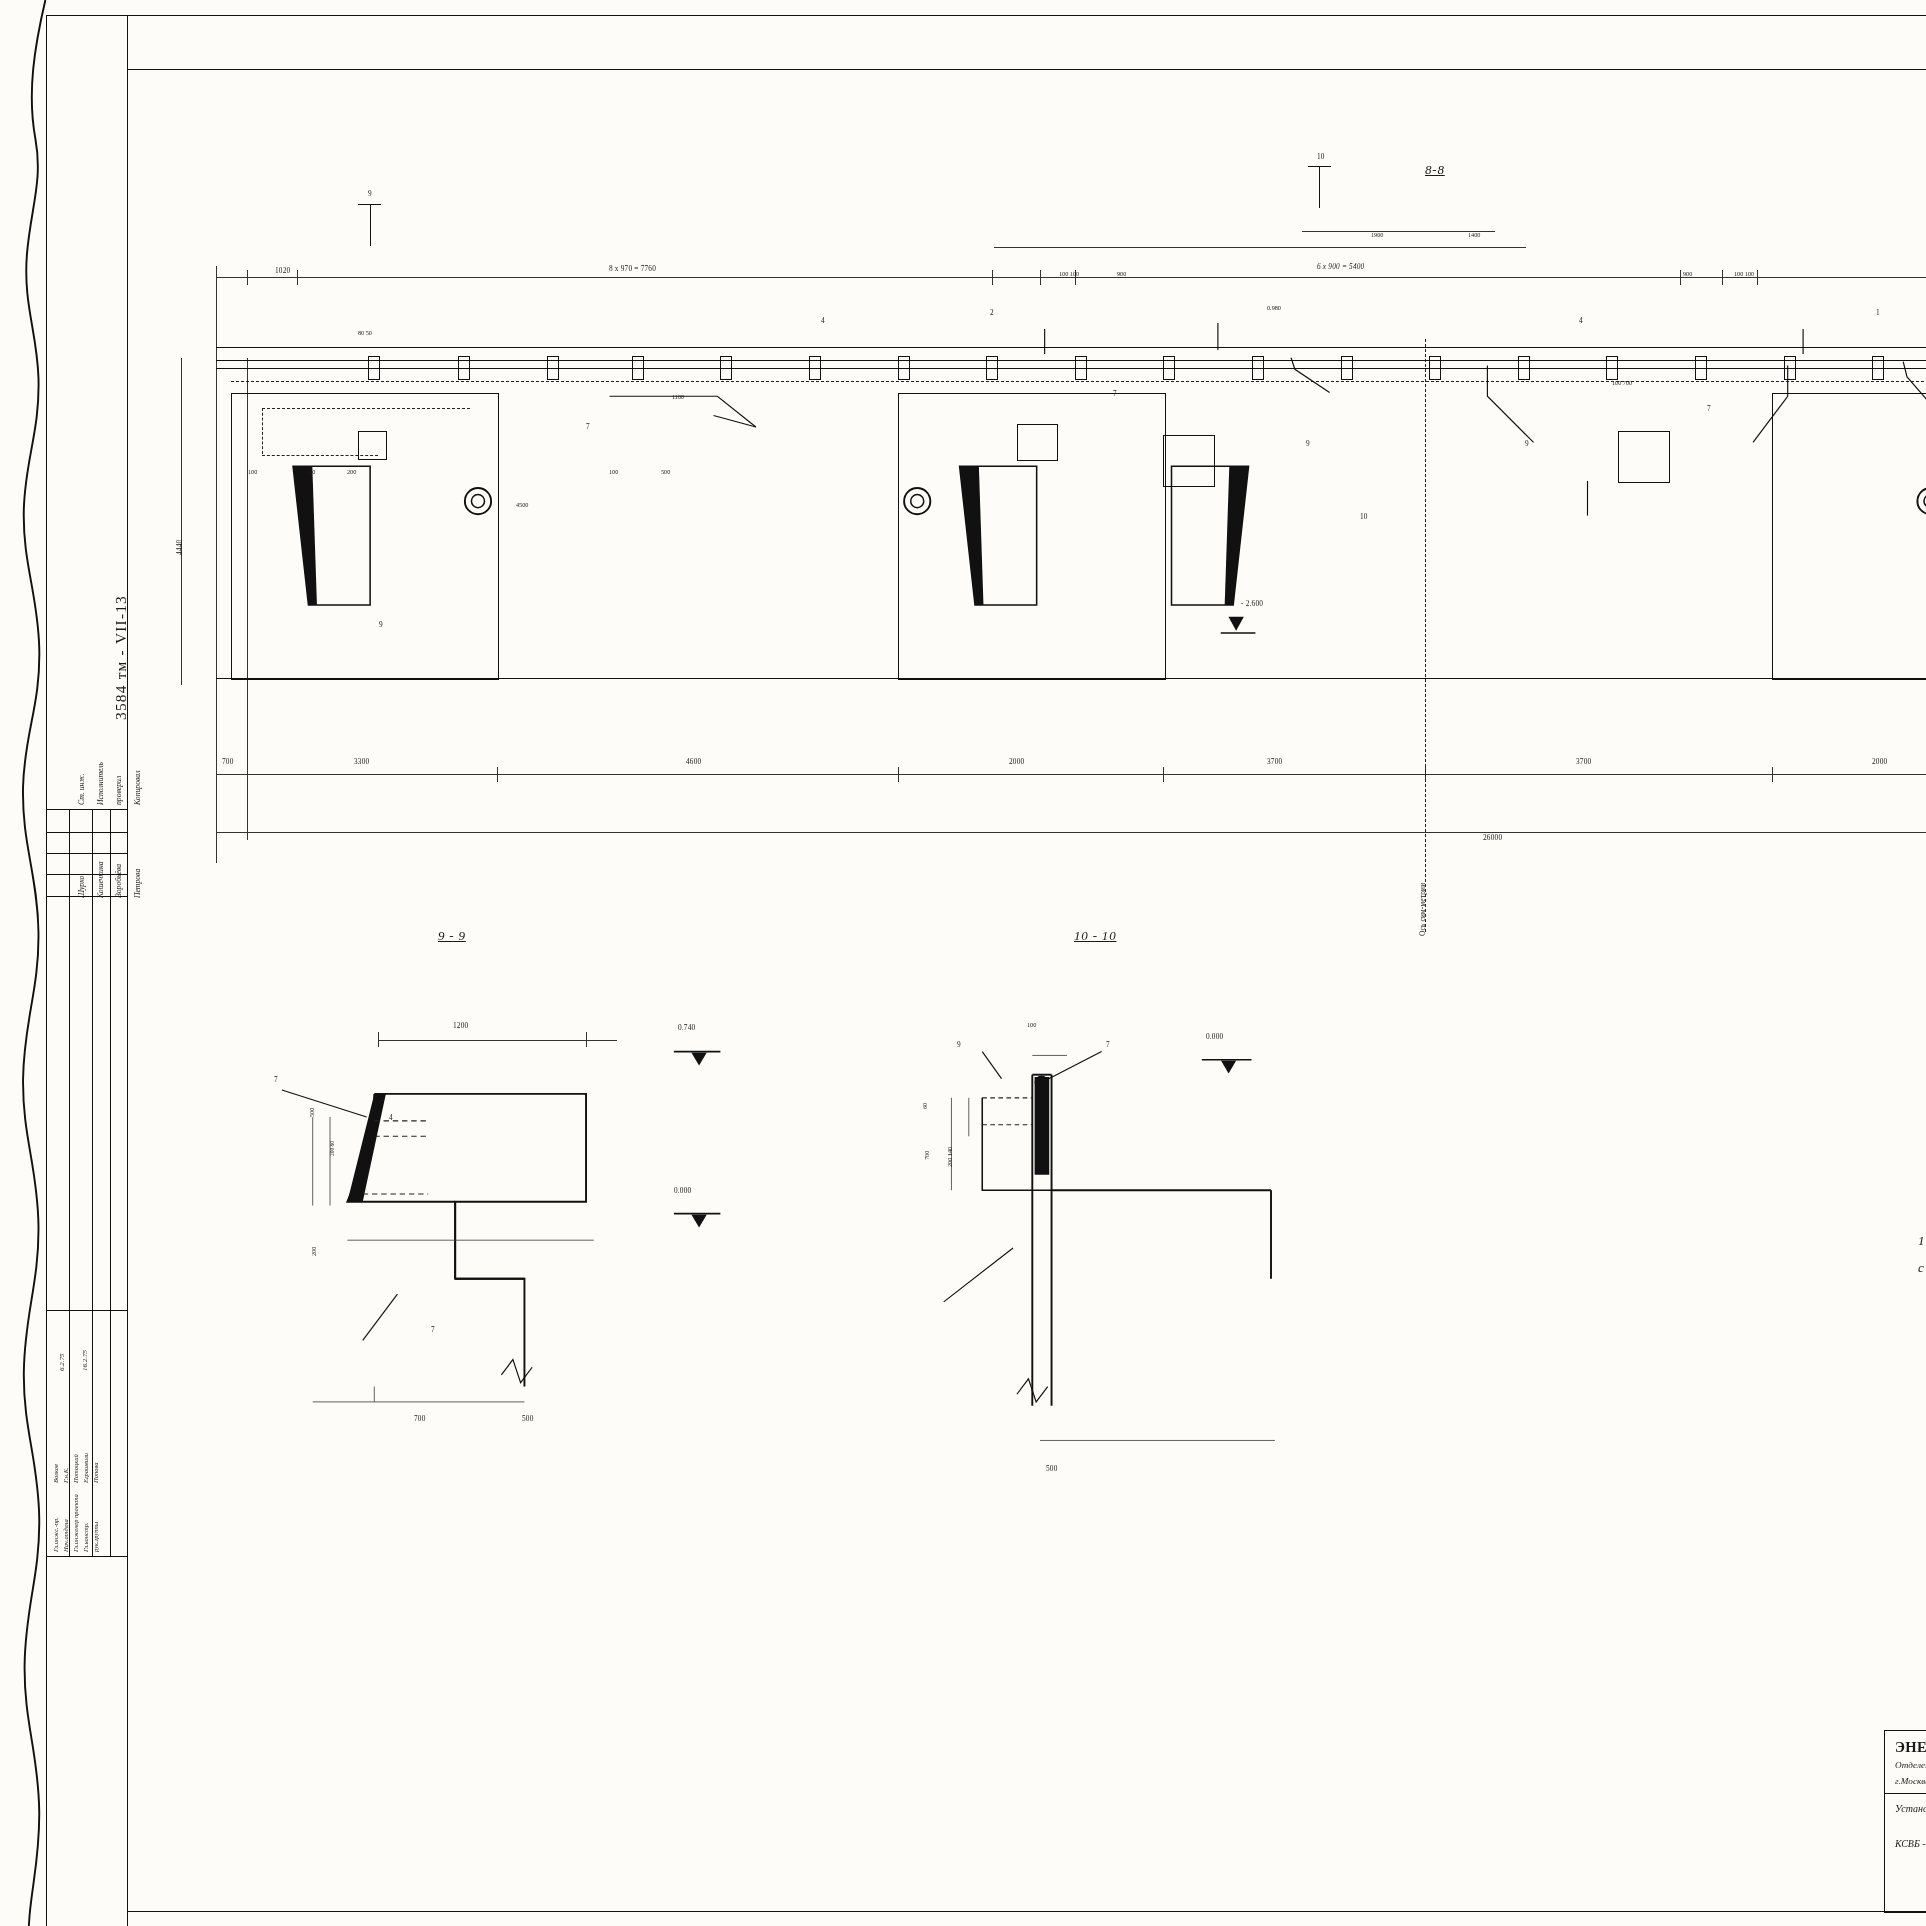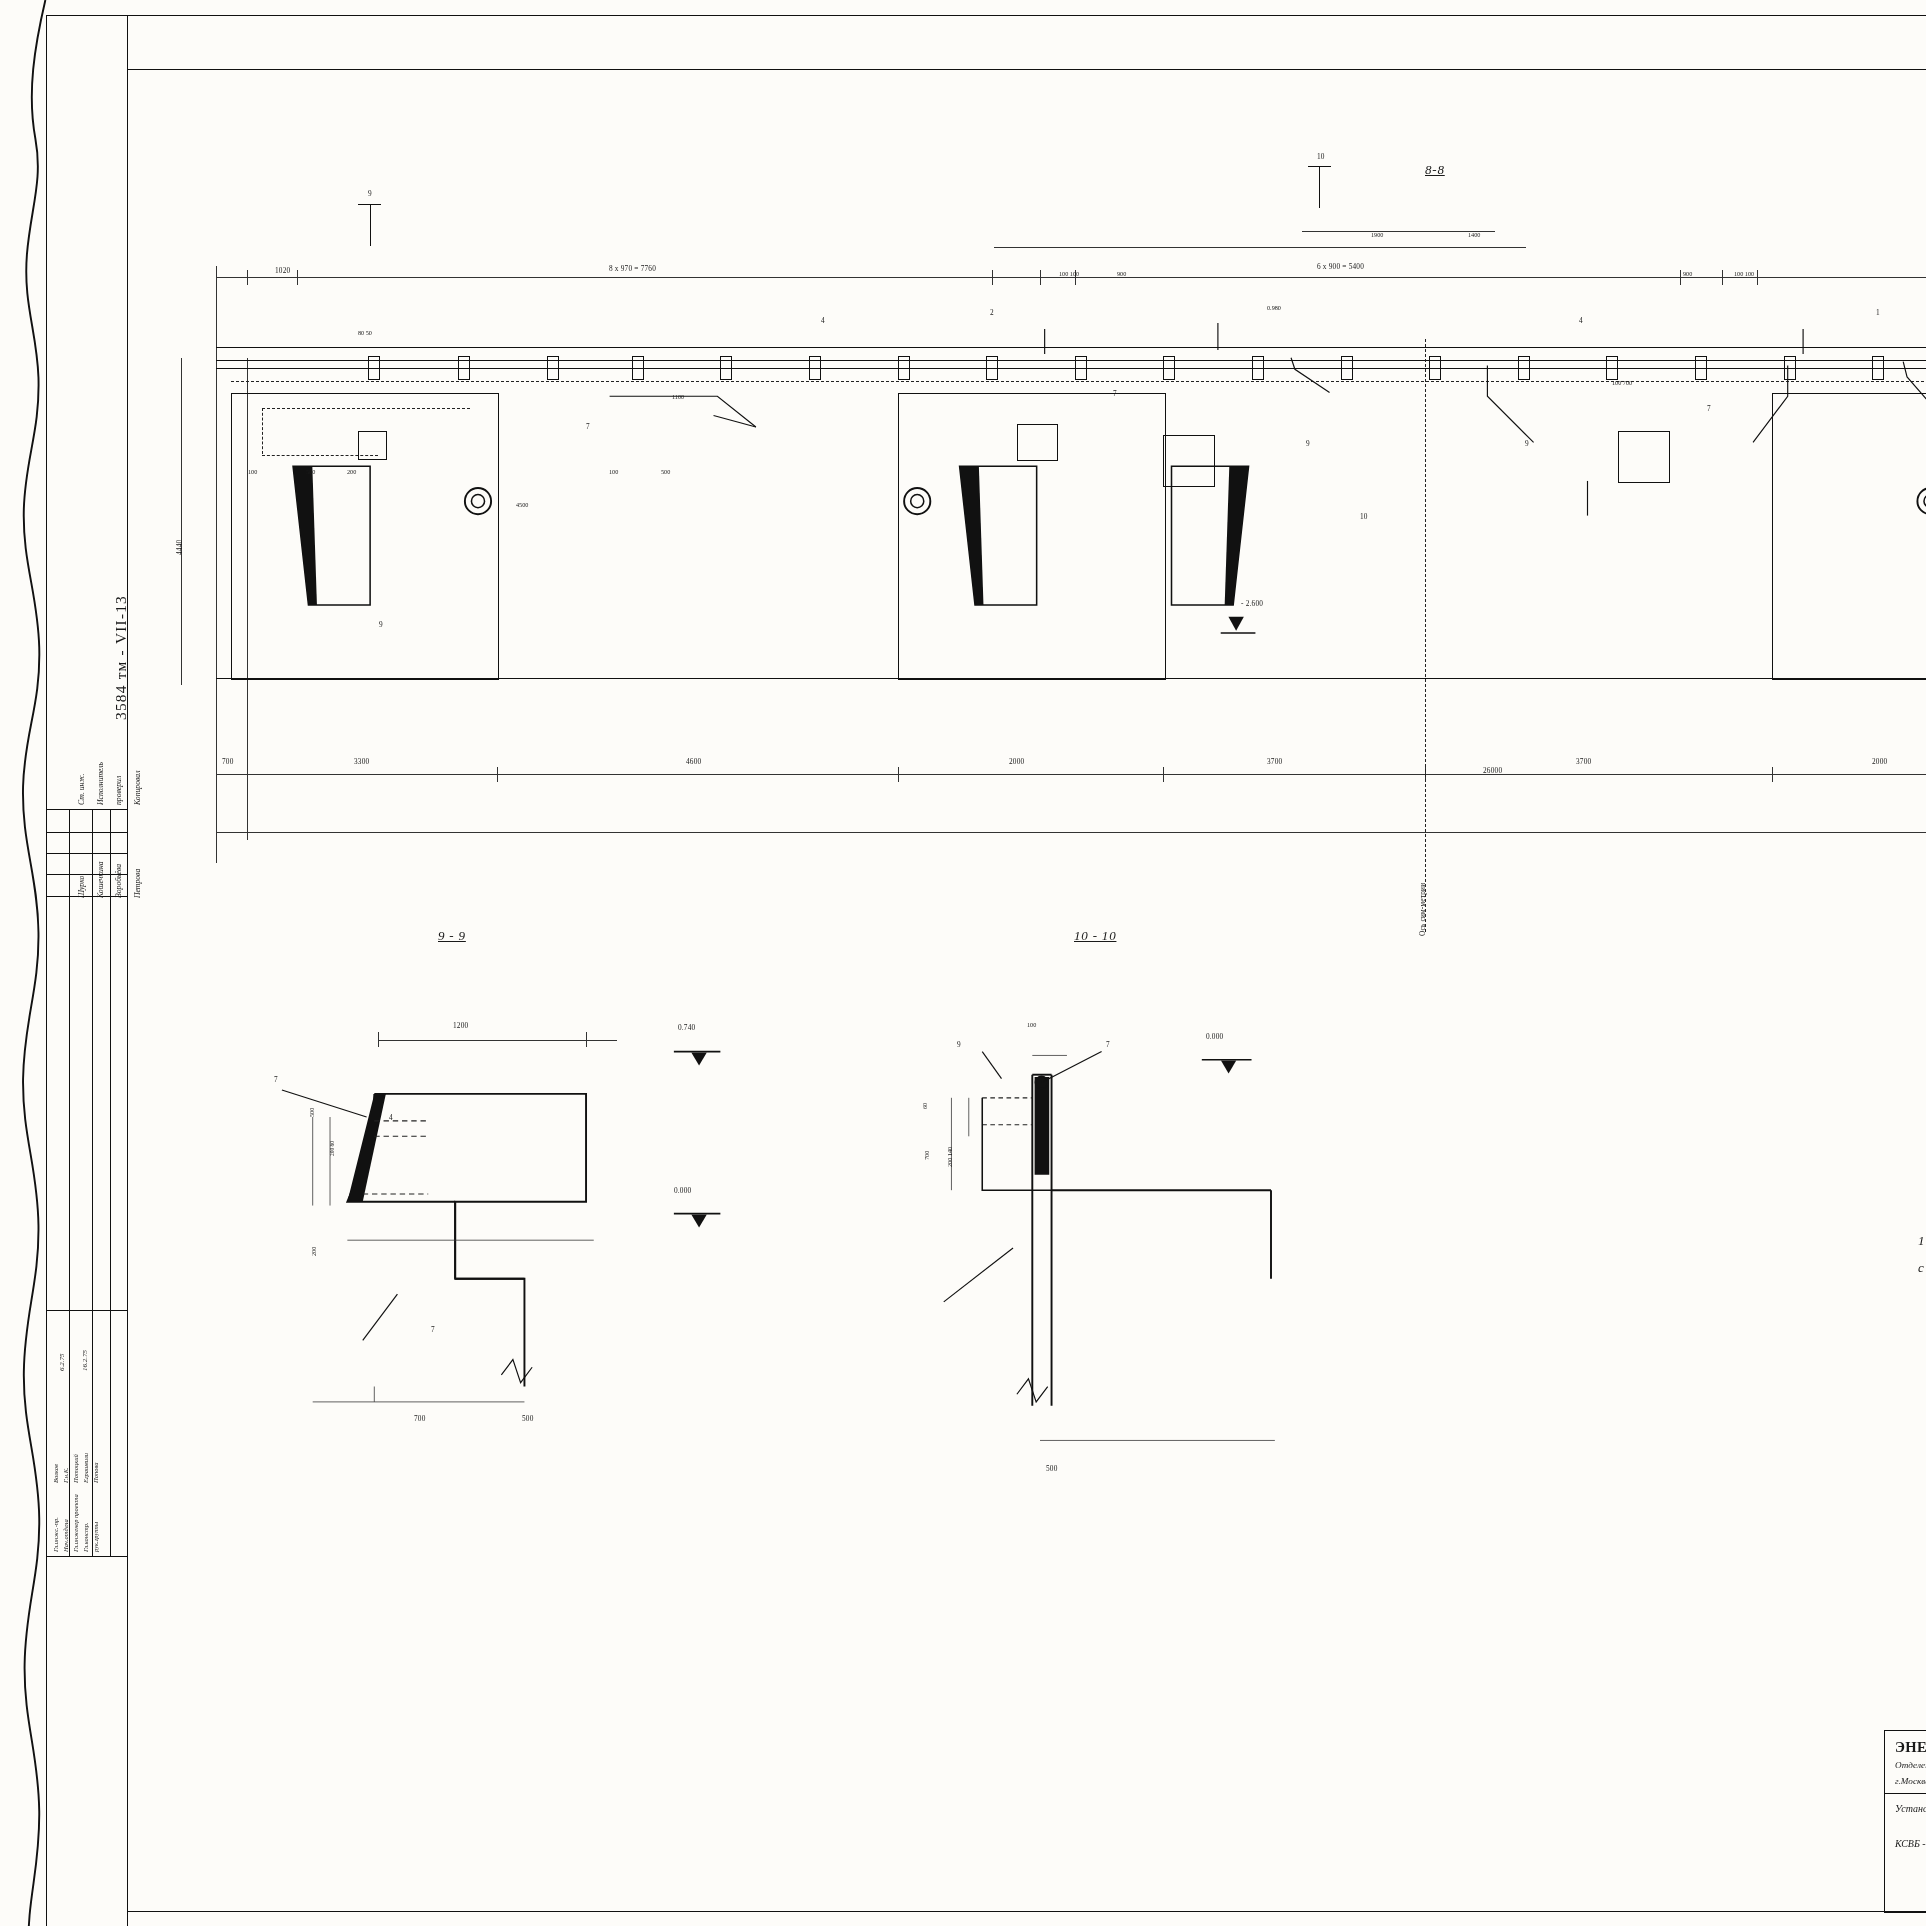--- a/index.html
+++ b/index.html
@@ -94,21 +94,21 @@
     <div class="ln v thin" style="left:1680px;top:270px;height:15.4px;"></div>
     <div class="ln v thin" style="left:1722px;top:270px;height:15.4px;"></div>
     <div class="ln v thin" style="left:1757px;top:270px;height:15.4px;"></div>
 
     <div class="txt dim" style="left:275px;top:266px;">1020</div>
     <div class="txt dim" style="left:609px;top:264px;">8 x 970 = 7760</div>
     <div class="txt dim-s" style="left:1059px;top:270px;">100 100</div>
     <div class="txt dim-s" style="left:1117px;top:270px;">900</div>
     <div class="txt dim-s" style="left:1371px;top:231px;">1900</div>
     <div class="txt dim-s" style="left:1468px;top:231px;">1400</div>
-    <div class="txt dim" style="left:1317px;top:262px;">6 x 900 = 5400</div>
+    <div class="txt dim" style="left:1317px;top:262px;font-style:italic;">6 x 900 = 5400</div>
     <div class="txt dim-s" style="left:1683px;top:270px;">900</div>
     <div class="txt dim-s" style="left:1734px;top:270px;">100 100</div>
 
     <div class="ln v" style="left:370px;top:204px;height:42px;"></div>
     <div class="ln h" style="left:358px;top:204px;width:23px;"></div>
     <div class="txt dim" style="left:368px;top:189px;">9</div>
 
     <div class="ln v" style="left:1319px;top:166px;height:42px;"></div>
     <div class="ln h" style="left:1308px;top:166px;width:23px;"></div>
     <div class="txt dim" style="left:1317px;top:152px;">10</div>
@@ -195,21 +195,21 @@
     <div class="ln v thin" style="left:1772px;top:767px;height:15.4px;"></div>
 
     <div class="txt dim" style="left:222px;top:757px;">700</div>
     <div class="txt dim" style="left:354px;top:757px;">3300</div>
     <div class="txt dim" style="left:686px;top:757px;">4600</div>
     <div class="txt dim" style="left:1009px;top:757px;">2000</div>
     <div class="txt dim" style="left:1267px;top:757px;">3700</div>
     <div class="txt dim" style="left:1576px;top:757px;">3700</div>
     <div class="txt dim" style="left:1872px;top:757px;">2000</div>
 
-    <div class="txt dim" style="left:1483px;top:766px;">26000</div>
+    <div class="txt dim" style="left:1483px;top:833px;">26000</div>
 
     <div class="dashdot-v" style="left:1425px;top:339px;height:593px;"></div>
     <div class="txt dim rot90" style="left:1418px;top:936px;">Ось сим-метрии</div>
 
     <div class="txt dim" style="left:821px;top:316px;">4</div>
     <div class="txt dim" style="left:990px;top:308px;">2</div>
     <div class="txt dim" style="left:586px;top:422px;">7</div>
     <div class="txt dim" style="left:1113px;top:389px;">7</div>
     <div class="txt dim" style="left:1306px;top:439px;">9</div>
     <div class="txt dim" style="left:1525px;top:439px;">9</div>

